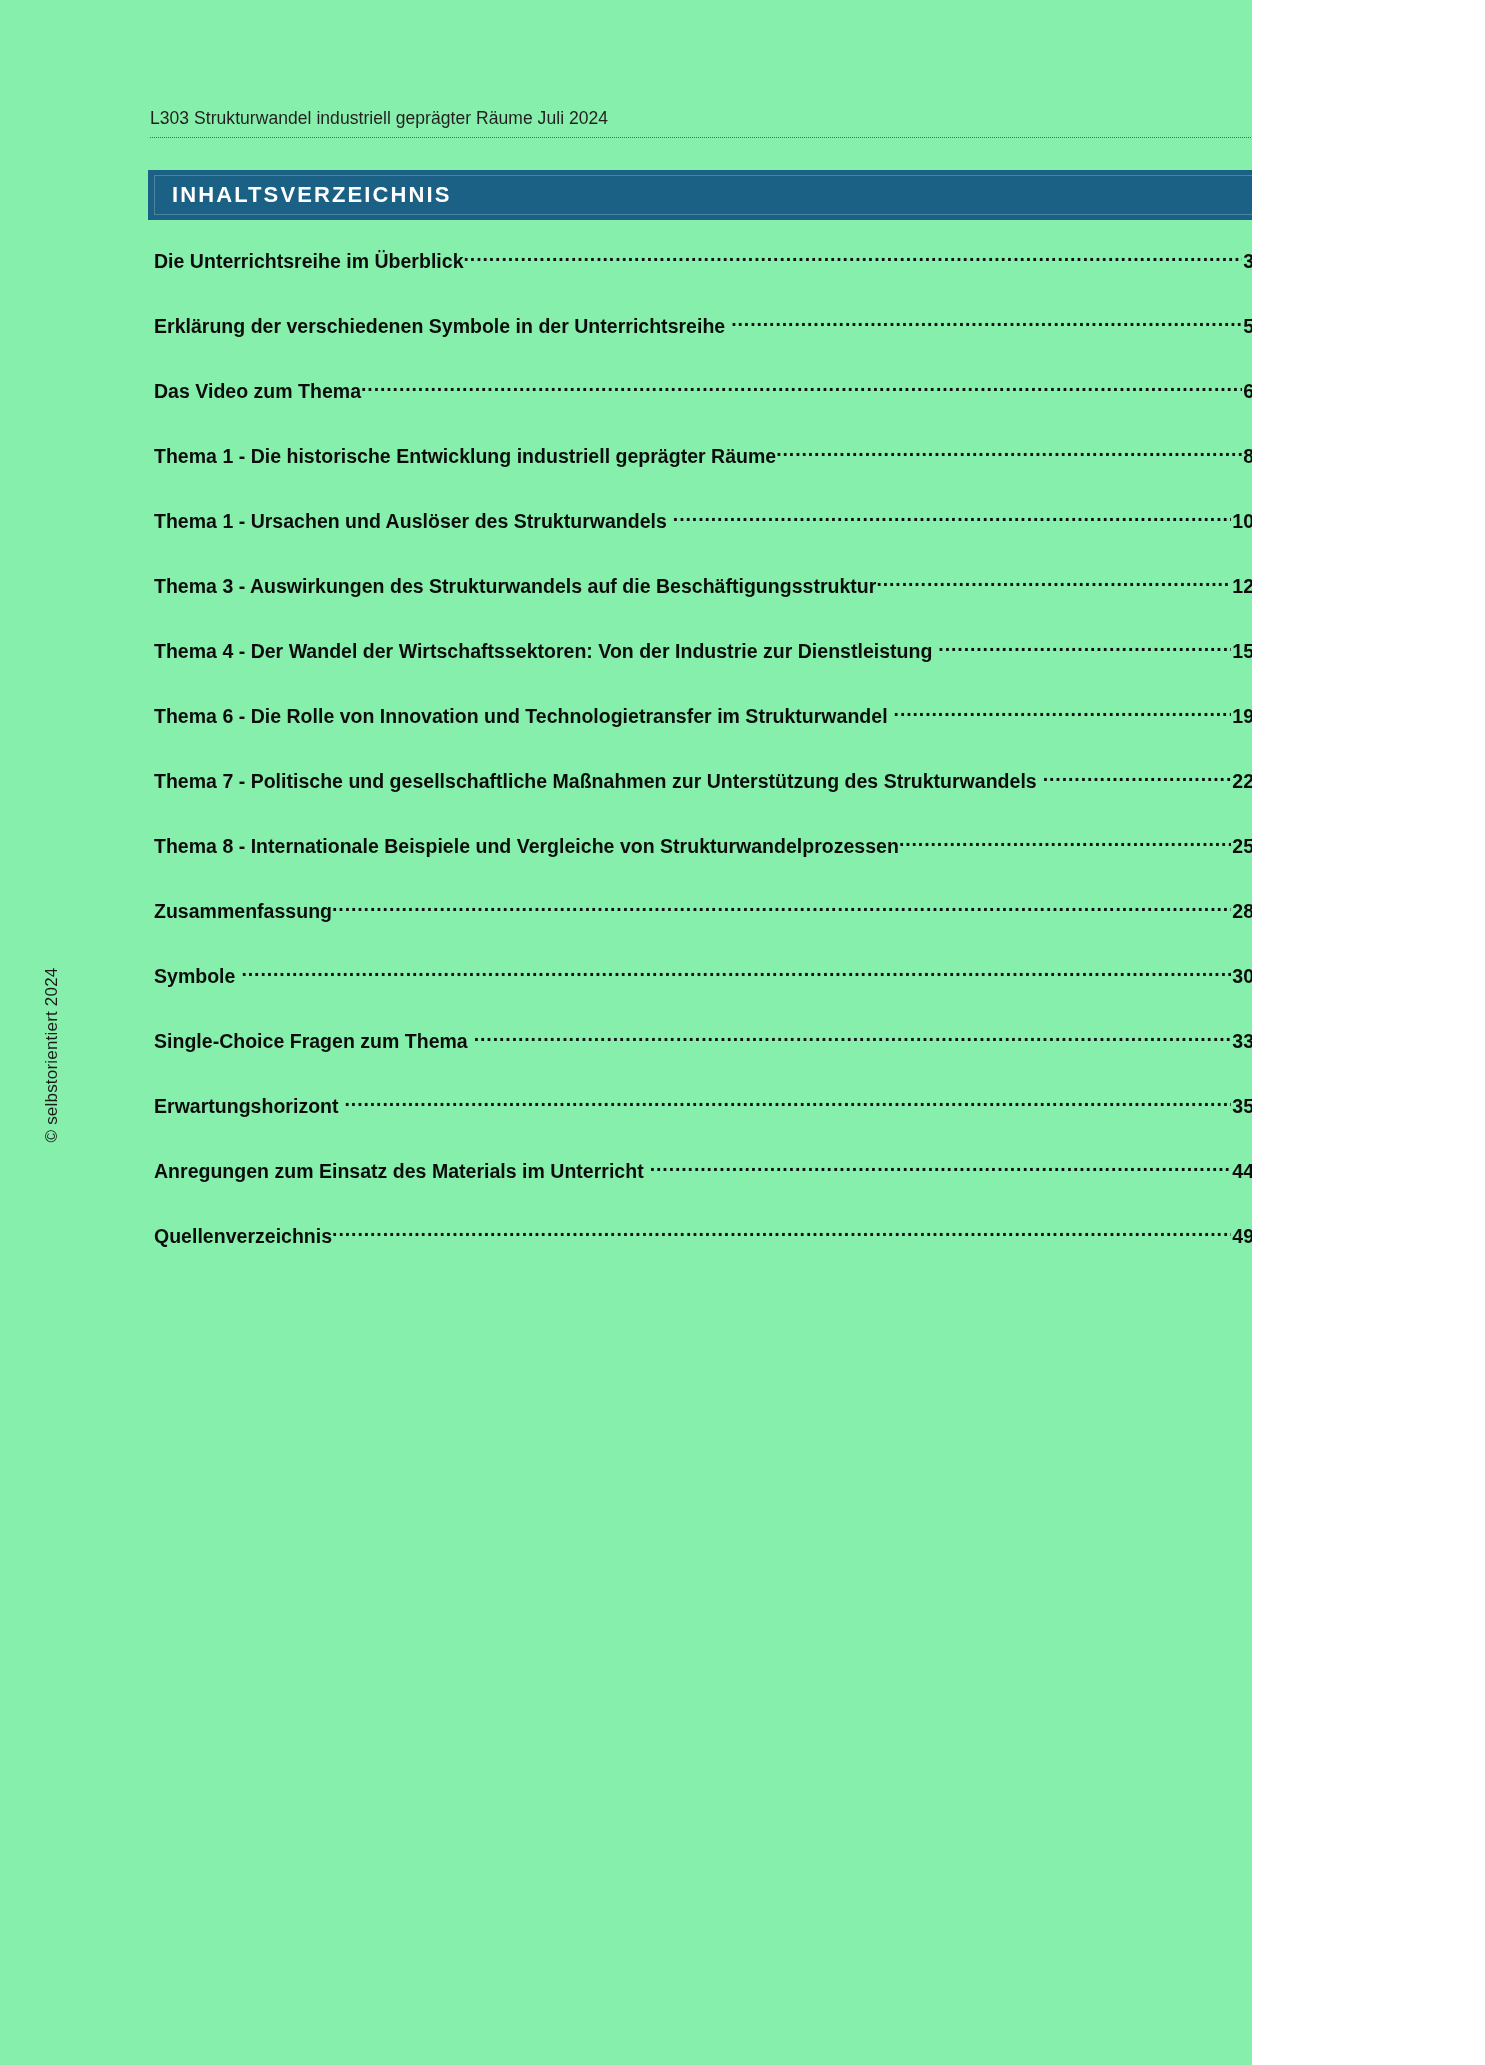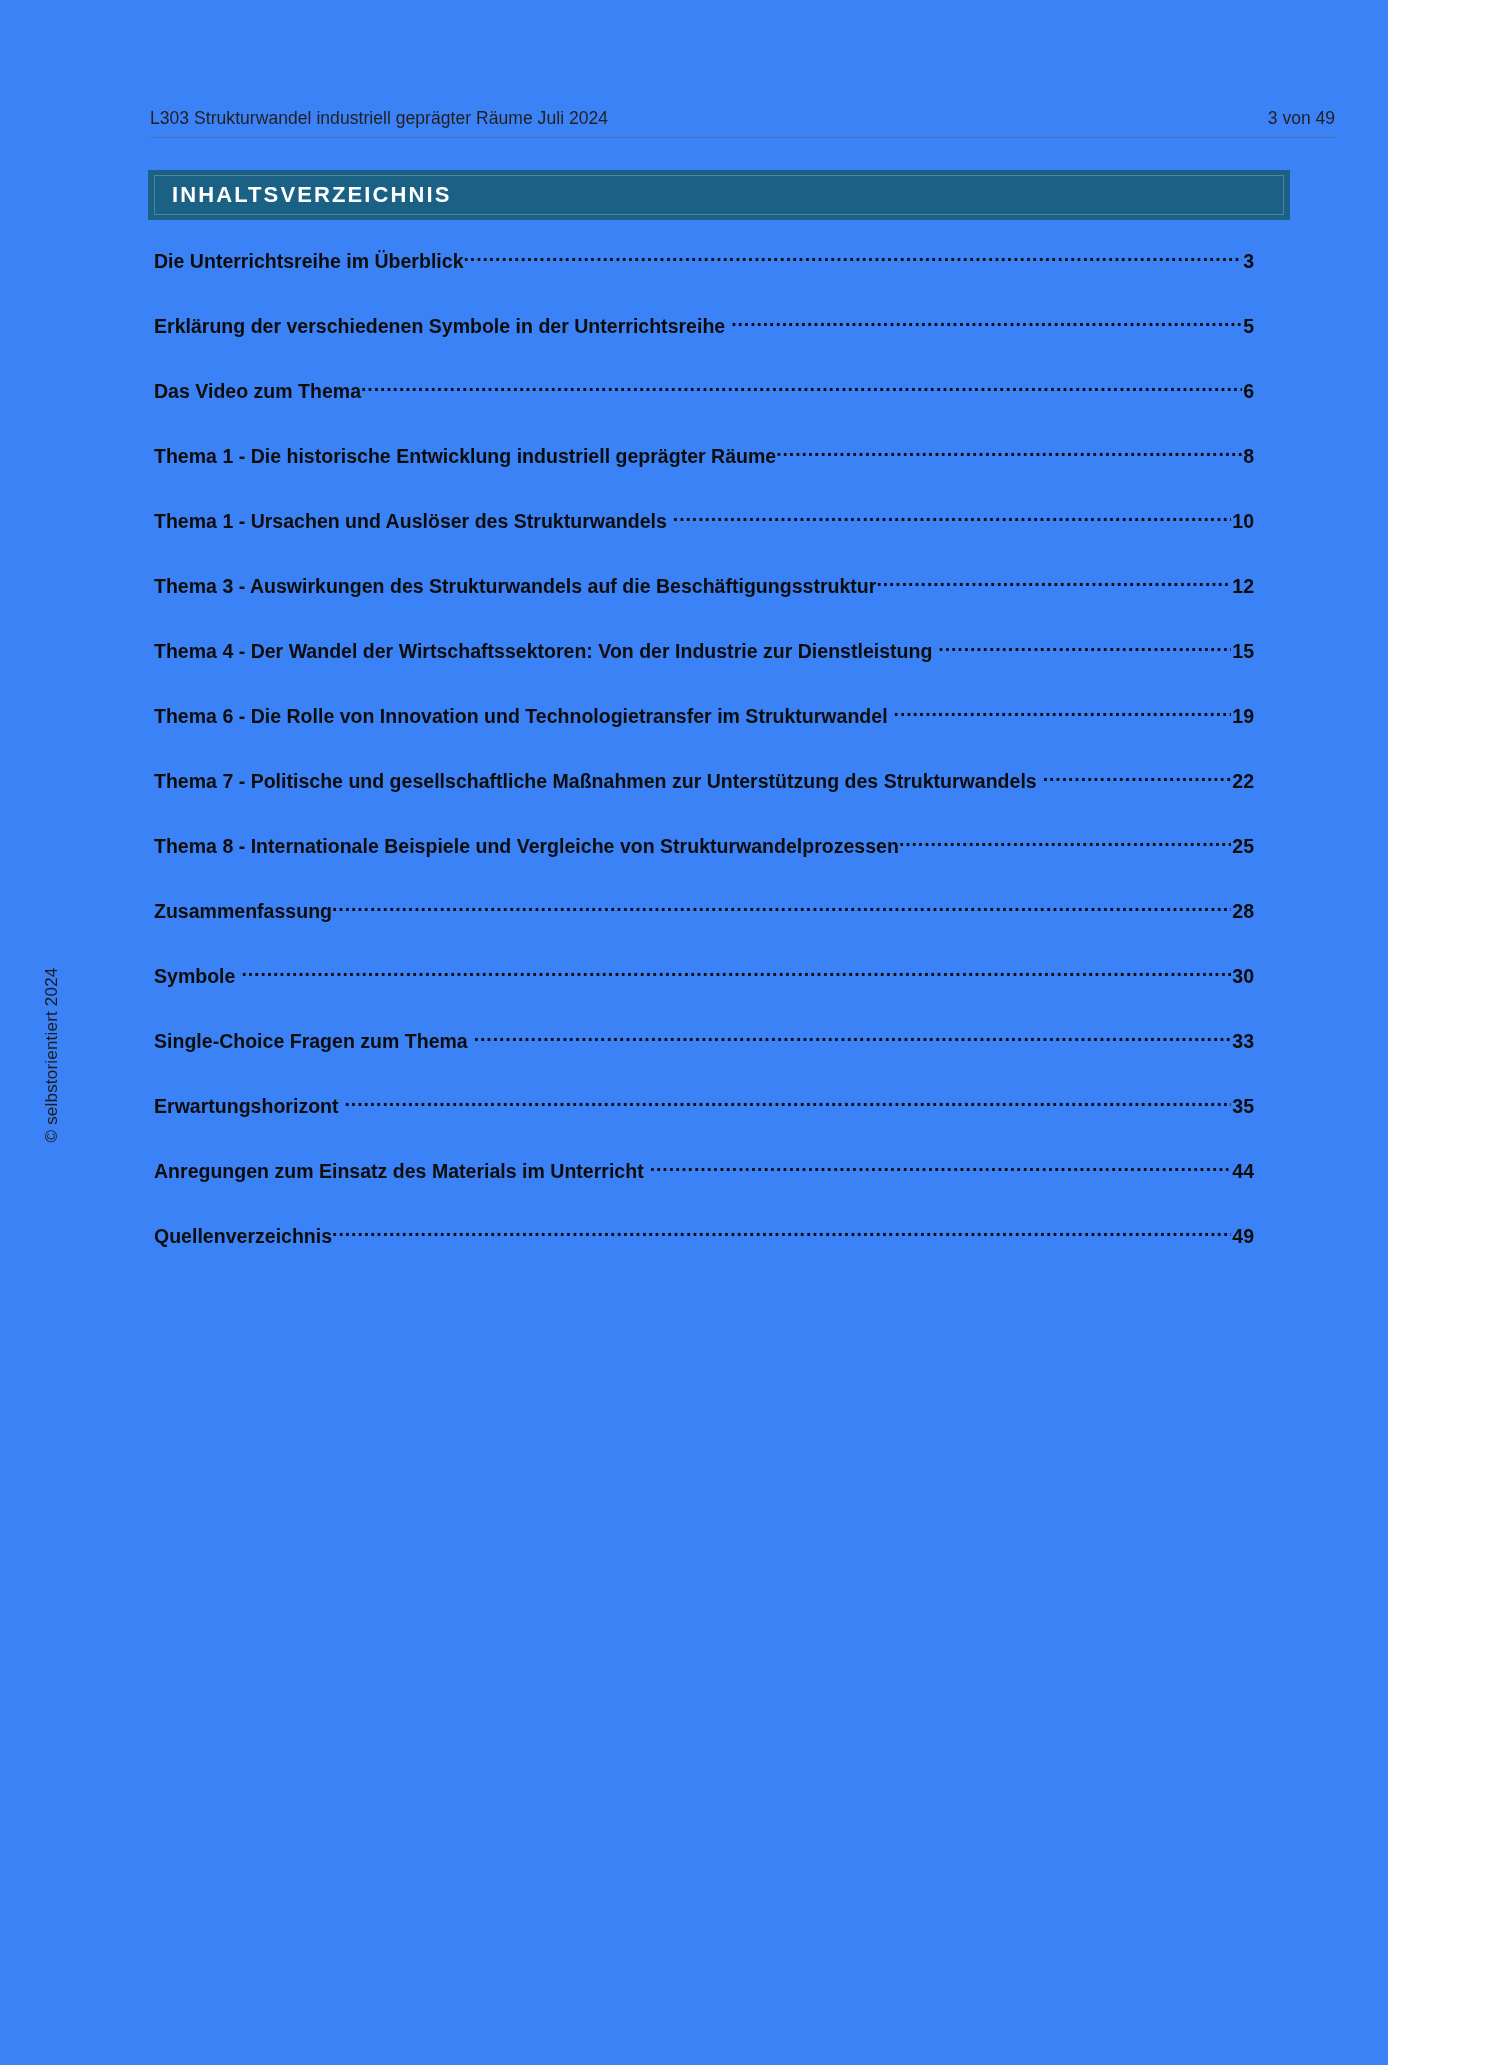--- a/index.html
+++ b/index.html
@@ -6,23 +6,23 @@
     margin: 0;
     padding: 0;
     background: #ffffff;
   }
   body {
     font-family: "Liberation Sans", sans-serif;
     -webkit-font-smoothing: antialiased;
   }
   .page {
     position: relative;
-    width: 1388px;
+    width: 1252px;
     height: 2065px;
-    background: #3b82f6;
+    background: #86efac;
     overflow: hidden;
     box-sizing: border-box;
   }
 
   
   .doc-header {
     position: absolute;
     left: 150px;
     top: 108px;
     width: 1185px;

